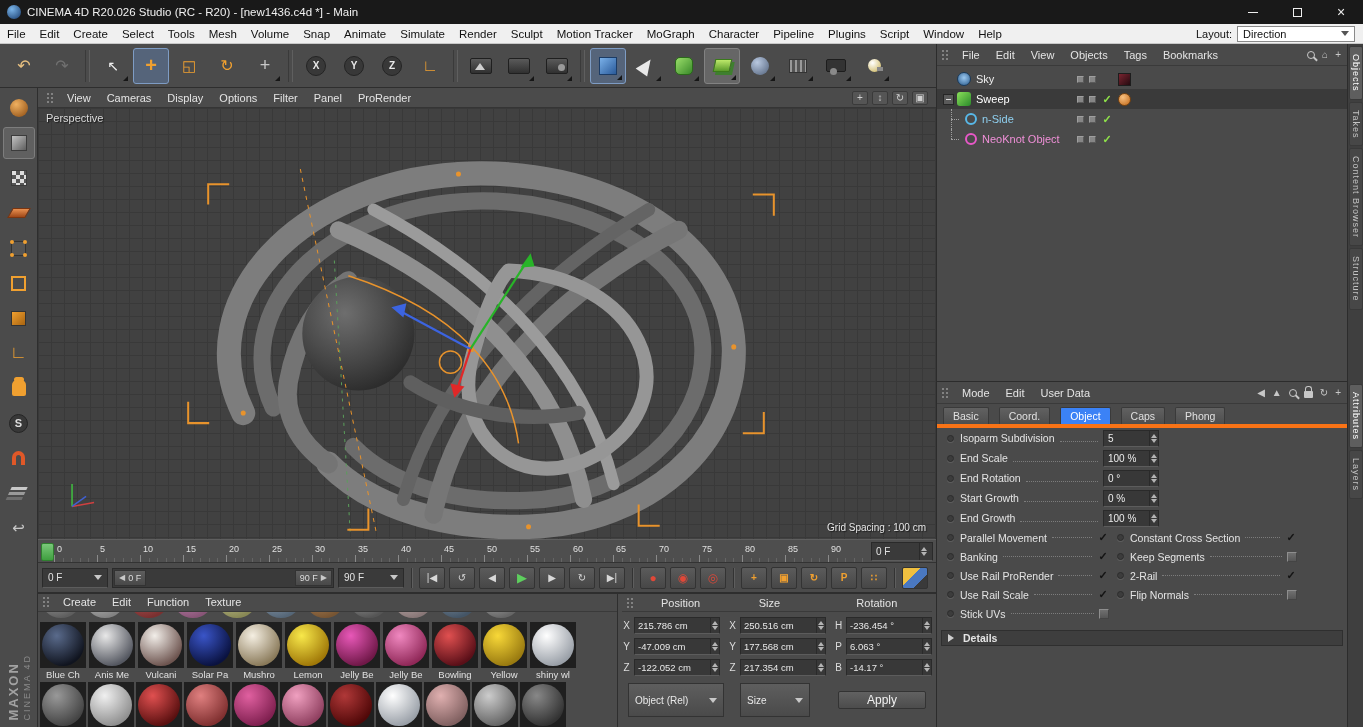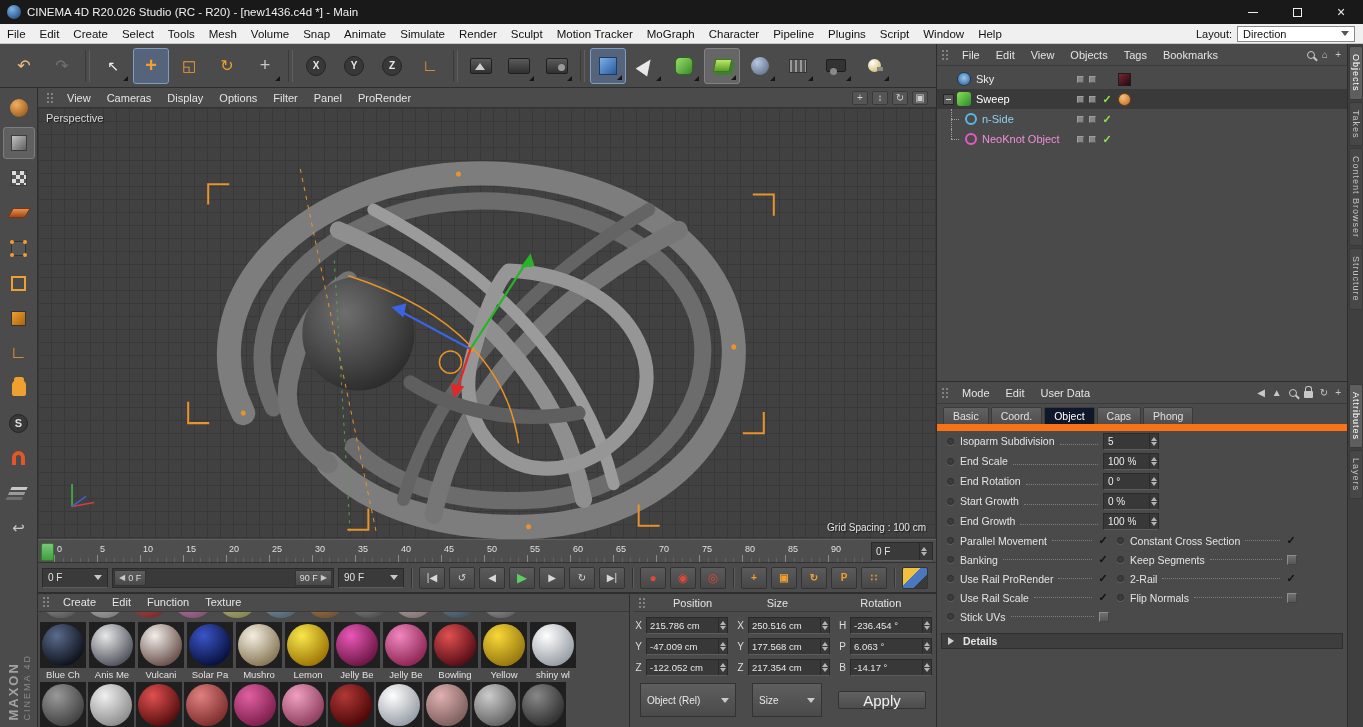--- a/index.html
+++ b/index.html
@@ -134,21 +134,21 @@
 .co-titles{flex:1;display:grid;grid-template-columns:1fr 1fr 1fr;font-size:11px;color:#e4e4e4}
 .co-titles span{padding-left:22px}
 .co-grid{display:grid;grid-template-columns:1fr 1fr 1fr;column-gap:8px;row-gap:1px;padding-top:3px}
 .cfield{display:flex;align-items:center;gap:3px;height:20px}
 .axis{width:9px;font-size:10px;color:#ddd;text-align:center}
 .cval{flex:1;height:17px;background:#383838;border:1px solid #2a2a2a;border-bottom-color:#5c5c5c;display:flex;align-items:stretch}
 .cval em{flex:1;font-style:normal;font-size:9.5px;color:#e8e8e8;padding-left:3px;white-space:nowrap;overflow:hidden;display:flex;align-items:center}
 .co-controls{display:flex;align-items:center;margin-top:6px;gap:16px;padding:0 6px}
 .cdrop{height:34px;background:linear-gradient(#5e5e5e,#4a4a4a);border:1px solid #333;color:#e8e8e8;font-size:10px;display:flex;align-items:center;padding:0 6px}
 .cdrop.w1{width:96px}.cdrop.w2{width:70px}
-.apply{width:88px;height:18px;background:linear-gradient(#616161,#4c4c4c);border:1px solid #333;border-radius:2px;color:#f0f0f0;font-size:15px;display:flex;align-items:center;justify-content:center;}
+.apply{width:88px;height:18px;background:linear-gradient(#616161,#4c4c4c);border:1px solid #333;border-radius:2px;color:#f0f0f0;font-size:12px;display:flex;align-items:center;justify-content:center;margin-left:12px}
 
 .pmenu{height:22px;display:flex;align-items:center;border-bottom:1px solid #3a3a3a;background:#4a4a4a}
 .pmenu .pm-item{font-size:11px}
 .pm-icons{margin-left:auto;display:flex;align-items:center;gap:7px;padding-right:6px;color:#c8c8c8;font-size:10px}
 .i-search{width:8px;height:8px;border:1.5px solid #c8c8c8;border-radius:50%;position:relative}
 .i-search::after{content:'';position:absolute;width:5px;height:1.5px;background:#c8c8c8;transform:rotate(45deg);right:-4px;bottom:-2px}
 .i-lock{width:9px;height:7px;background:#c8c8c8;border-radius:1px;position:relative;margin-top:4px}
 .i-lock::before{content:'';position:absolute;top:-5px;left:1px;width:5px;height:5px;border:1.5px solid #c8c8c8;border-bottom:none;border-radius:3px 3px 0 0}
 
 .object-manager{height:338px;border-bottom:1px solid #2c2c2c;display:flex;flex-direction:column}
@@ -172,23 +172,23 @@
 .osq{width:7px;height:7px;background:#868686;border:1px solid #5a5a5a;border-top-color:#9e9e9e;border-left-color:#9e9e9e}
 .ocheck{font-style:normal;text-decoration:none;color:#8ee04a;font-weight:bold;font-size:11px;width:12px;text-align:center}
 .ocheck::before{content:'✓'}
 .otag{display:inline-block;text-decoration:none;width:13px;height:13px}
 .tag-phong{border-radius:50%;background:radial-gradient(circle at 35% 30%,#f8c080,#c06818);border:1px solid #7a4410}
 .tag-sky{background:linear-gradient(135deg,#7a2430,#240a10);border:1px solid #1d1d1d}
 
 .attr-manager{flex:1;display:flex;flex-direction:column;overflow:hidden}
 .am-title{height:20px;display:flex;align-items:center;padding-left:8px;gap:6px;font-size:11px;color:#f0f0f0}
 .am-obj-icon{width:13px;height:13px;background:linear-gradient(135deg,#8ae05a,#2a8a2a);border-radius:3px}
-.am-tabs{display:flex;gap:2px;padding:3px 6px 0;border-bottom:7px solid #f97316}
+.am-tabs{display:flex;gap:10px;padding:3px 6px 0;border-bottom:4px solid #f97316}
 .atab{height:17px;padding:0 9px;background:linear-gradient(#616161,#4e4e4e);border:1px solid #3a3a3a;border-bottom:none;border-radius:2px 2px 0 0;font-size:10.5px;color:#e0e0e0;display:flex;align-items:center}
-.atab.active{background:#0f172a;color:#fff}
+.atab.active{background:#3b82f6;color:#fff}
 .asec{height:17px;background:linear-gradient(#5c5c5c,#4c4c4c);border-top:1px solid #6a6a6a;border-bottom:1px solid #343434;font-weight:bold;font-size:11px;color:#f2f2f2;padding:0 8px;display:flex;align-items:center;margin-top:2px}
 .anrow{display:flex;align-items:center;height:20px;padding-left:10px;width:222px}
 .adot{width:7px;height:7px;border-radius:50%;background:#3c3c3c;border:1px solid #2b2b2b;box-shadow:0 1px 0 #5e5e5e;flex:0 0 auto}
 .albl{font-size:10.5px;color:#e4e4e4;margin-left:6px;white-space:nowrap}
 .lead{flex:1;margin:0 5px;border-bottom:1px dotted #7c7c7c;align-self:flex-end;margin-bottom:6px;min-width:6px}
 .avbox{width:56px;height:17px;background:#383838;border:1px solid #2a2a2a;border-bottom-color:#5c5c5c;display:flex;align-items:stretch;flex:0 0 auto}
 .avval{flex:1;display:flex;align-items:center;padding-left:4px;font-size:10px;color:#ececec;white-space:nowrap}
 .acrow{display:flex;height:19px;align-items:center;padding-left:10px}
 .acell{display:flex;align-items:center}
 .acell.l{width:162px}

